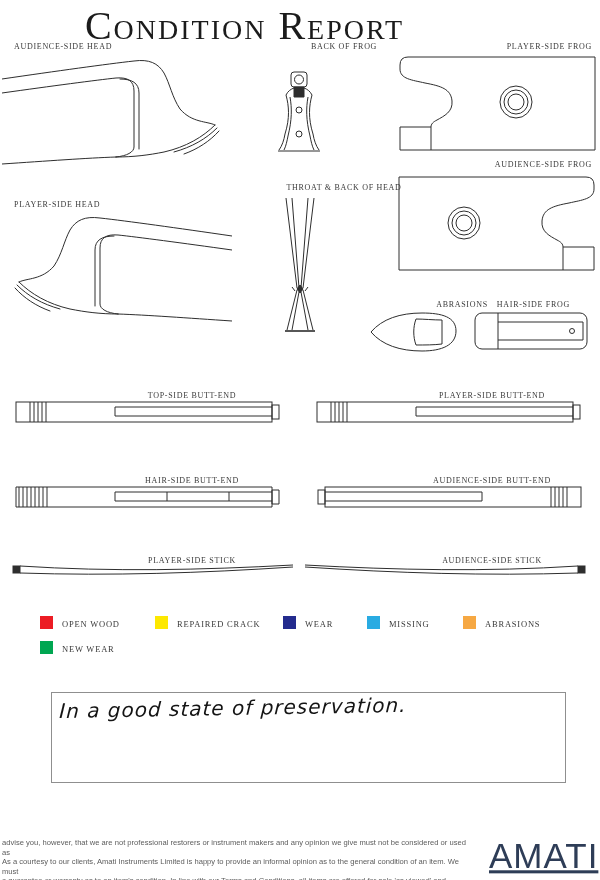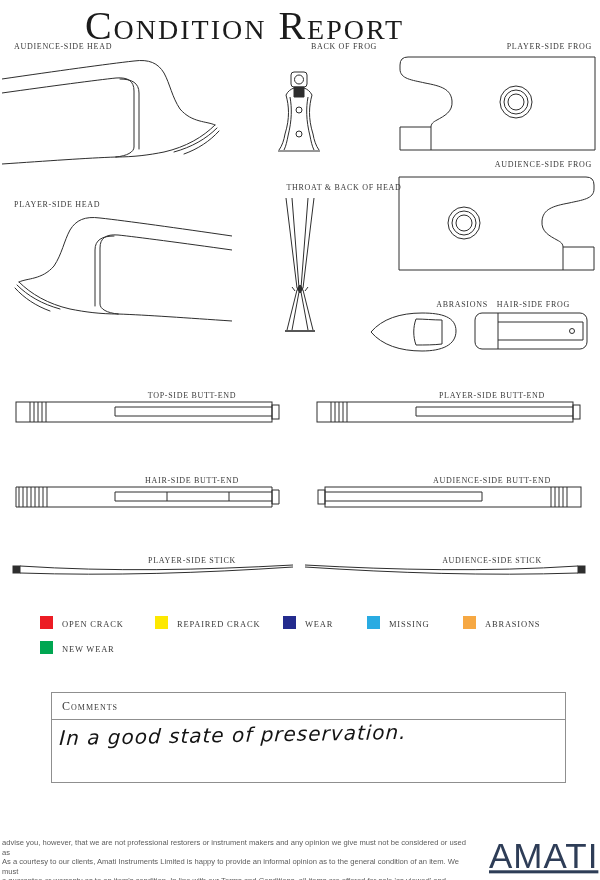--- a/index.html
+++ b/index.html
@@ -180,21 +180,21 @@
 
 <svg class="abs draw" style="left:12px;top:562px" width="282" height="16" viewBox="0 0 282 16">
     <use href="#stickG"></use>
   </svg>
 <svg class="abs draw" style="left:304px;top:562px" width="282" height="16" viewBox="0 0 282 16">
   <use href="#stickG" transform="translate(282,0) scale(-1,1)"></use>
 </svg>
 
 <div class="leg-item" style="left:40px;top:616px">
   <span class="leg-sw" style="background: rgb(236, 28, 36);"></span>
-  <span class="leg-lbl">OPEN CRACK</span>
+  <span class="leg-lbl">OPEN WOOD</span>
 </div>
 <div class="leg-item" style="left:155px;top:616px">
   <span class="leg-sw" style="background: rgb(253, 232, 0);"></span>
   <span class="leg-lbl">REPAIRED CRACK</span>
 </div>
 <div class="leg-item" style="left:283px;top:616px">
   <span class="leg-sw" style="background: rgb(35, 43, 142);"></span>
   <span class="leg-lbl">WEAR</span>
 </div>
 <div class="leg-item" style="left:367px;top:616px">
@@ -204,21 +204,20 @@
 <div class="leg-item" style="left:463px;top:616px">
   <span class="leg-sw" style="background: rgb(246, 168, 67);"></span>
   <span class="leg-lbl">ABRASIONS</span>
 </div>
 <div class="leg-item" style="left:40px;top:641px">
   <span class="leg-sw" style="background: rgb(0, 166, 81);"></span>
   <span class="leg-lbl">NEW WEAR</span>
 </div>
 
 <div class="abs comments-box">
-  <div class="comments-head">Comments</div>
   <div class="comments-body">
     <span class="handwriting">In a good state of preservation.</span>
   </div>
 </div>
 
 <div class="abs footer-text">
   <div>advise you, however, that we are not professional restorers or instrument makers and any opinion we give must not be considered or used as</div>
   <div>As a courtesy to our clients, Amati Instruments Limited is happy to provide an informal opinion as to the general condition of an item. We must</div>
   <div>a guarantee or warranty as to an item's condition. In line with our Terms and Conditions, all items are offered for sale 'as viewed' and subject to</div>
 

